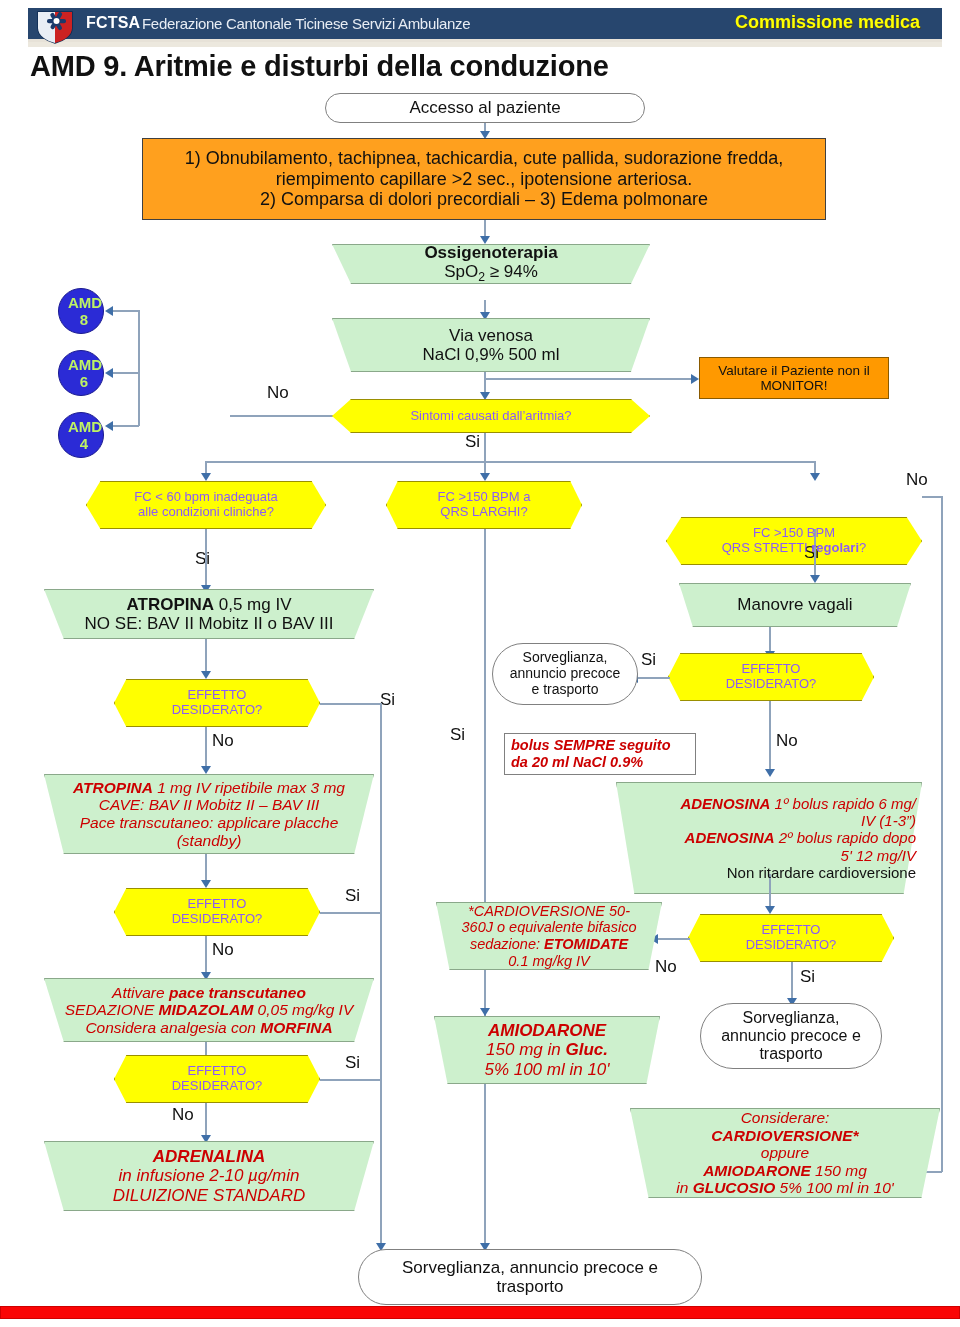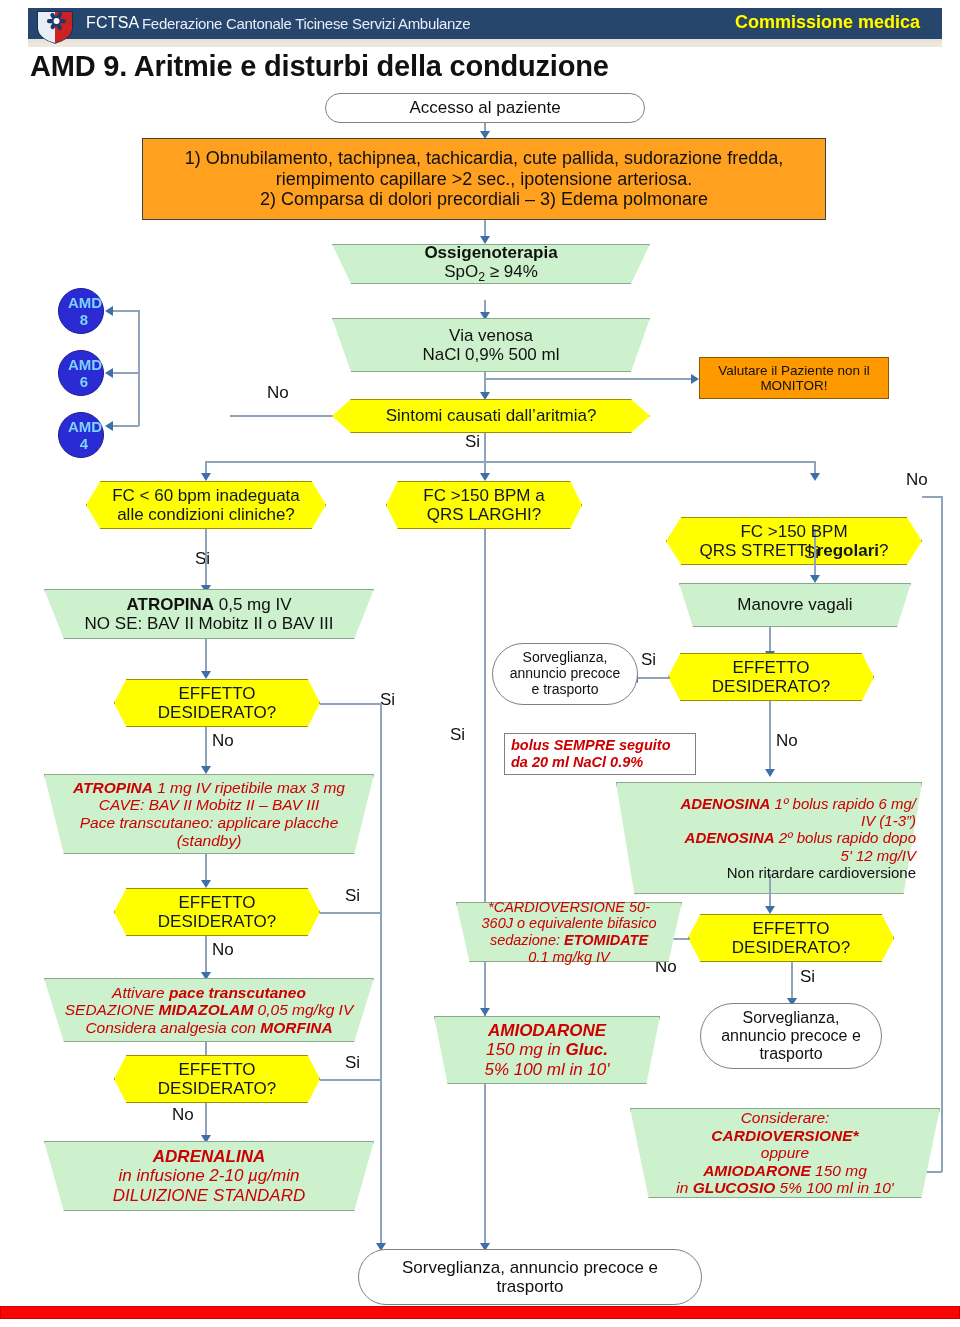--- a/index.html
+++ b/index.html
@@ -21,21 +21,21 @@
   }
   .hdr-shadow{
     position:absolute; left:28px; top:42px; width:914px; height:5px;
     background:#ece8de;
   }
   .hdr-logo{
     position:absolute; left:34px; top:10px; width:46px; height:34px;
   }
   .hdr-fctsa{
     position:absolute; left:86px; top:14px;
-    color:#ffffff; font-weight:normal; font-size:16px; letter-spacing:.2px;
+    color:#ffffff; font-weight:bold; font-size:16px; letter-spacing:.2px;
   }
   .hdr-federazione{
     position:absolute; left:142px; top:15px;
     color:#e8edf4; font-size:15px; letter-spacing:-.3px;
   }
   .hdr-commissione{
     position:absolute; right:40px; top:12px;
     color:#ffff00; font-weight:bold; font-size:18px;
     text-shadow:1px 1px 0 #44402c;
   }
@@ -71,33 +71,33 @@
   .trap{
     font-size:17px; color:#111;
   }
   .trap .shape{
     position:absolute; inset:0;
     background:#ccf0cc; background:#cdf0cd;
     border:1px solid #8aa88a;
     clip-path: polygon(0% 0%, 100% 0%, 94% 100%, 6% 100%);
   }
   
-  .hex{ font-size:17px; color:#0f172a; }
+  .hex{ font-size:13px; color:#8b5cf6; }
   .hex .shape{
     position:absolute; inset:0;
     background:#ffff00; border:1px solid #9a8f00;
     clip-path: polygon(6% 0%, 94% 0%, 100% 50%, 94% 100%, 6% 100%, 0% 50%);
   }
   
   .amd{
     border-radius:50%; background:#2222dd; background:#2b2bd6;
     border:1px solid #1a1a90;
     color:#ffff66; font-weight:bold; font-size:15px; line-height:1.02;
   }
-  .amd .txt{ color:#7dd3fc;margin-left:6px; }
+  .amd .txt{ color:#bef264;margin-left:6px; }
 
   
   .callout{
     border:1px solid #808080; background:#ffffff;
     font-size:15px; color:#cc0000; font-style:italic; font-weight:bold;
     text-align:left;
   }
 
   
   .b{ font-weight:bold; }
@@ -463,21 +463,21 @@
       <div class="redi">oppure</div>
       <div class="redi">
         <span class="b">AMIODARONE</span><span> 150 mg</span>
       </div>
       <div class="redi">
         <span>in </span><span class="b">GLUCOSIO</span><span> 5% 100 ml in 10'</span>
       </div>
     </div>
   </div>
 
-  <div class="node trap" style="left:456px; top:902px; width:226px; height:60px;">
+  <div class="node trap" style="left:436px; top:902px; width:226px; height:68px;">
     <div class="shape"></div>
     <div class="txt" style="font-size:14.5px;">
       <div class="redi">*CARDIOVERSIONE  50-</div>
       <div class="redi">360J o equivalente bifasico</div>
       <div class="redi">
         <span>sedazione: </span><span class="b">ETOMIDATE</span>
       </div>
       <div class="redi">0.1  mg/kg IV</div>
     </div>
   </div>

